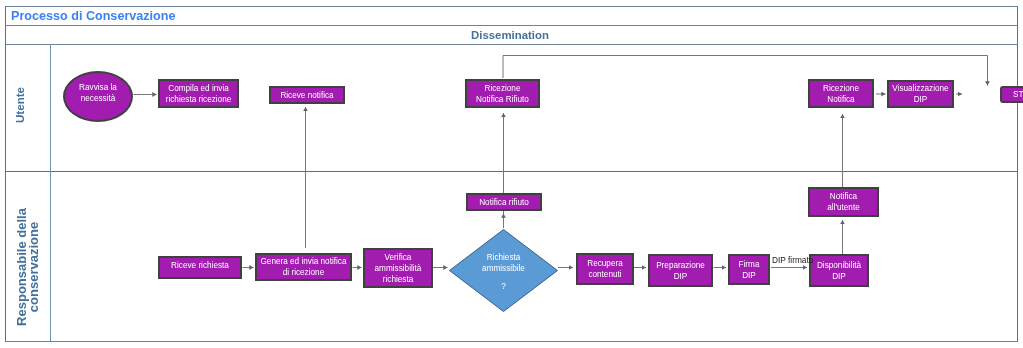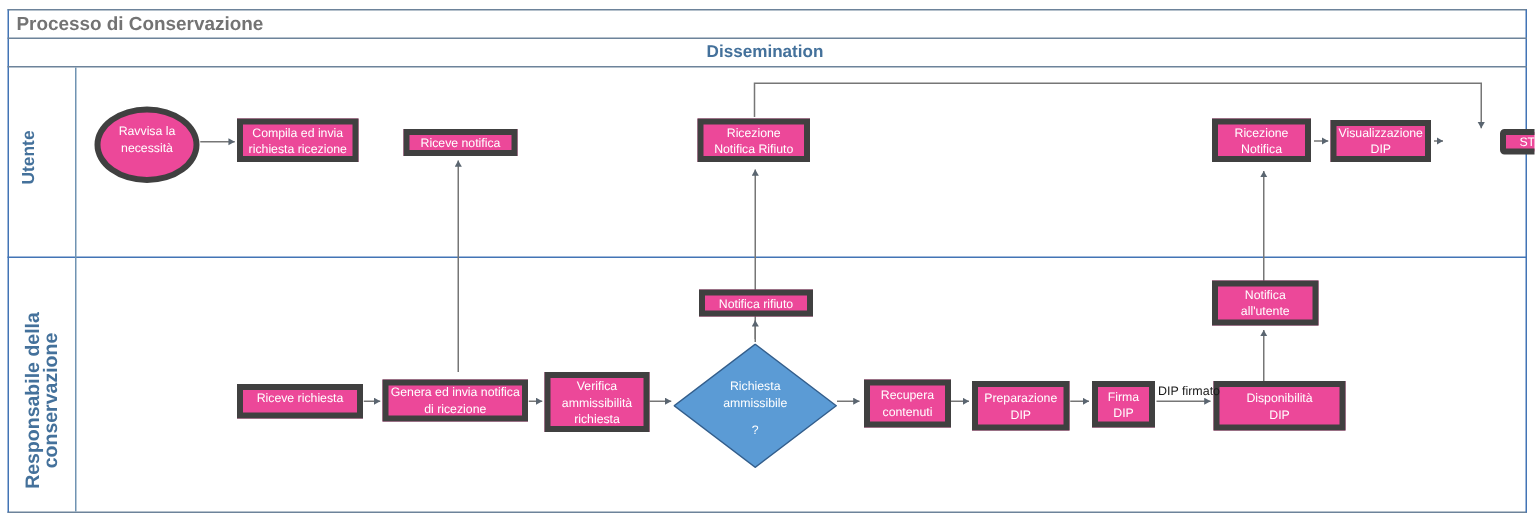--- a/index.html
+++ b/index.html
@@ -3,32 +3,32 @@
 <meta charset="utf-8">
 <title>Processo di Conservazione</title>
 <style>
   html,body{margin:0;padding:0;}
   body{width:1023px;height:348px;background:#ffffff;font-family:"Liberation Sans",sans-serif;overflow:hidden;}
   #stage{position:relative;width:1023px;height:348px;}
   .pool{position:absolute;left:5px;top:6px;width:1013px;height:336px;box-sizing:border-box;
      border-left:1px solid #4274B5;border-right:1px solid #4274B5;
      border-top:1px solid #6D839A;border-bottom:1px solid #6D839A;background:#FFFFFF;}
   .pool-title{position:absolute;left:5px;top:6px;width:1013px;height:20px;box-sizing:border-box;border-bottom:1px solid #6D839A;
-     color:#737373;font-weight:bold;font-size:12.6px;line-height:20px;padding-left:6px;}
+     color:#3b82f6;font-weight:bold;font-size:12.6px;line-height:20px;padding-left:6px;}
   .phase-row{position:absolute;left:5px;top:26px;width:1013px;height:19px;box-sizing:border-box;border-bottom:1px solid #6D839A;
      color:#44719B;font-weight:bold;font-size:11.4px;line-height:19px;text-align:center;padding-right:3px;}
   .lane-div{position:absolute;left:5px;top:171px;width:1013px;height:0;border-top:1px solid #4274B5;}
   .lane-col{position:absolute;left:50px;top:45px;width:0;height:296px;border-left:1px solid #7093B2;}
   .lane-label{position:absolute;left:5px;width:45px;color:#44719B;font-weight:bold;font-size:11px;
      overflow:hidden;}
   .lane-label > span{position:absolute;left:50%;top:50%;white-space:nowrap;display:block;text-align:center;
      transform:translate(-50%,-50%) rotate(-90deg);}
   .lane-label > span.two{display:flex;flex-direction:column;align-items:center;justify-content:center;line-height:12px;font-size:13px;}
   .lane-label > span.two i{font-style:normal;display:block;}
-  .node{position:absolute;box-sizing:border-box;background:#ec4899;border:4px solid #404040;color:#fff;
+  .node{position:absolute;box-sizing:border-box;background:#a21caf;border:2px solid #404040;color:#fff;
      display:flex;align-items:center;justify-content:center;text-align:center;font-size:8.2px;line-height:11px;}
   .node .nt{display:flex;flex-direction:column;align-items:center;justify-content:center;width:100%;}
   .node .nt span{display:block;white-space:nowrap;}
   .ell{border-radius:50%;}
   .rnd{border-radius:3px;margin-left:36px;}
   .dia{background:transparent;border:none;}
   .dia > svg{position:absolute;left:0;top:0;width:100%;height:100%;}
   .dia .nt{position:relative;z-index:2;margin-top:3px;}
   .dia .q{margin-top:7px;}
   svg.conn{position:absolute;left:0;top:0;width:1023px;height:348px;pointer-events:none;z-index:1;}
@@ -145,21 +145,21 @@
         <span>Preparazione</span>
         <span>DIP</span>
       </div>
     </div>
   <div class="node" style="left:728px;top:254px;width:42px;height:31px;">
       <div class="nt">
         <span>Firma</span>
         <span>DIP</span>
       </div>
     </div>
-  <div class="node" style="left:809px;top:254px;width:88px;height:33px;">
+  <div class="node" style="left:809px;top:254px;width:60px;height:33px;">
       <div class="nt">
         <span>Disponibilità</span>
         <span>DIP</span>
       </div>
     </div>
 
   <svg class="conn" viewBox="0 0 1023 348">
     <defs>
       <marker id="ah" markerWidth="6" markerHeight="5" refX="4.2" refY="2.4" orient="auto" markerUnits="userSpaceOnUse">
         <path d="M0,0 L4.2,2.4 L0,4.8 z" fill="#5A6570"></path>

